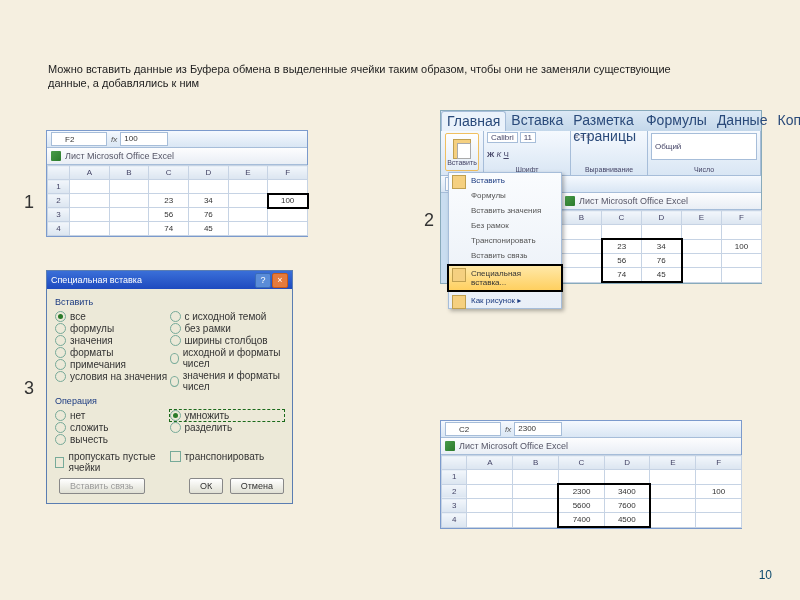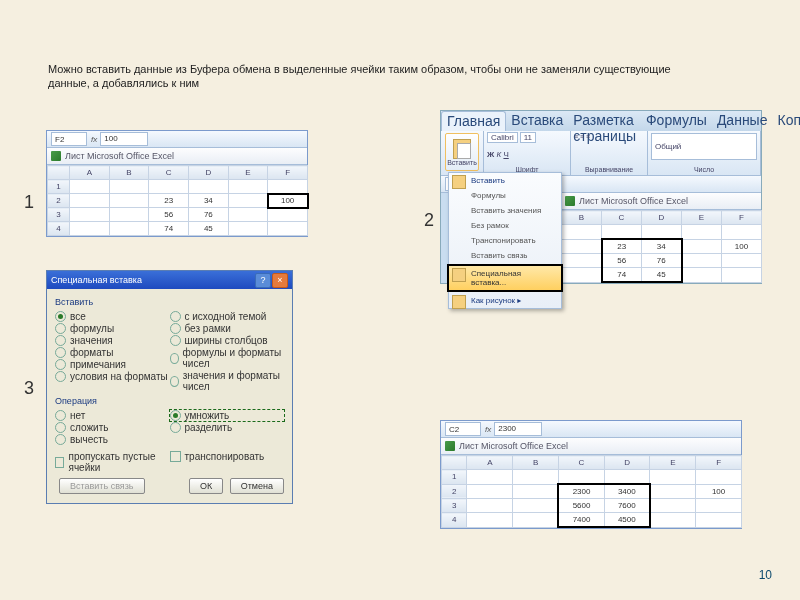--- a/index.html
+++ b/index.html
@@ -6,21 +6,21 @@
   .page{width:800px;height:600px;position:relative;overflow:hidden}
   .title{position:absolute;left:50px;top:33px;font-family:Georgia,serif;font-style:italic;font-size:15px;font-weight:bold;color:#333}
   .intro{position:absolute;left:48px;top:62px;width:650px;font-size:11px;line-height:1.3;color:#222}
   .num{position:absolute;font-size:18px;color:#333}
   .pagenum{position:absolute;right:28px;bottom:18px;color:#0c4a6e;font-size:12px}
   .result-lbl{position:absolute;left:167px;top:490px;color:#b00;font-weight:bold;font-size:10px}
 
   
   .xl{position:absolute;background:#fff;border:1px solid #7b9acc;font-size:9px}
   .xl-top{background:linear-gradient(#f5f9fe,#d9e6f4);height:16px;border-bottom:1px solid #a6bdd9;display:flex;align-items:center}
-  .xl-namebox{display:inline-flex;align-items:center;border:1px solid #a6bdd9;background:#fff;height:12px;margin:16px 4px;padding:0 3px;font-size:8px;min-width:28px}
+  .xl-namebox{display:inline-flex;align-items:center;border:1px solid #a6bdd9;background:#fff;height:12px;margin:16px 4px;padding:0 13px;font-size:8px;min-width:28px}
   .xl-fx{display:inline-block;font-style:italic;font-size:8px;margin-right:3px;color:#555}
   .xl-fval{display:inline-block;border:1px solid #a6bdd9;background:#fff;height:12px;padding:0 3px;font-size:8px;min-width:40px;line-height:12px}
   .xl-tab{height:16px;display:flex;align-items:center;background:linear-gradient(#fdfdfe,#e9eef5);border-bottom:1px solid #a6bdd9}
   .xl-tabico{width:10px;height:10px;background:linear-gradient(135deg,#4a9c4a,#2b7a2b);margin:0 4px;border-radius:1px}
   .xl-tabtxt{font-size:9px;color:#556}
   .xl-grid{display:table;border-collapse:collapse;width:100%}
   .xl-grid .r{display:table-row}
   .xl-grid .c{display:table-cell;border:1px solid #c6d3e4;height:13px;text-align:center;font-size:8px;background:#fff;vertical-align:middle}
   .xl-grid .hc{background:linear-gradient(#f2f6fb,#dbe5f0);color:#446;font-size:8px;width:26px}
   .xl-grid .rhc{background:linear-gradient(#f2f6fb,#dbe5f0);color:#446;font-size:8px;width:14px}
@@ -253,39 +253,39 @@
         <div class="opt">
               <span class="radio"></span>
               <span>форматы</span>
             </div>
         <div class="opt">
               <span class="radio"></span>
               <span>примечания</span>
             </div>
         <div class="opt">
               <span class="radio"></span>
-              <span>условия на форматы</span>
+              <span>условия на значения</span>
             </div>
       </div>
       <div class="col">
         <div class="opt">
               <span class="radio"></span>
               <span>с исходной темой</span>
             </div>
         <div class="opt">
               <span class="radio"></span>
               <span>без рамки</span>
             </div>
         <div class="opt">
               <span class="radio"></span>
               <span>ширины столбцов</span>
             </div>
         <div class="opt">
               <span class="radio"></span>
-              <span>формулы и форматы чисел</span>
+              <span>исходной и форматы чисел</span>
             </div>
         <div class="opt">
               <span class="radio"></span>
               <span>значения и форматы чисел</span>
             </div>
       </div>
     </div>
     <div class="grp-lbl">Операция</div>
     <div class="grp">
       <div class="col">

